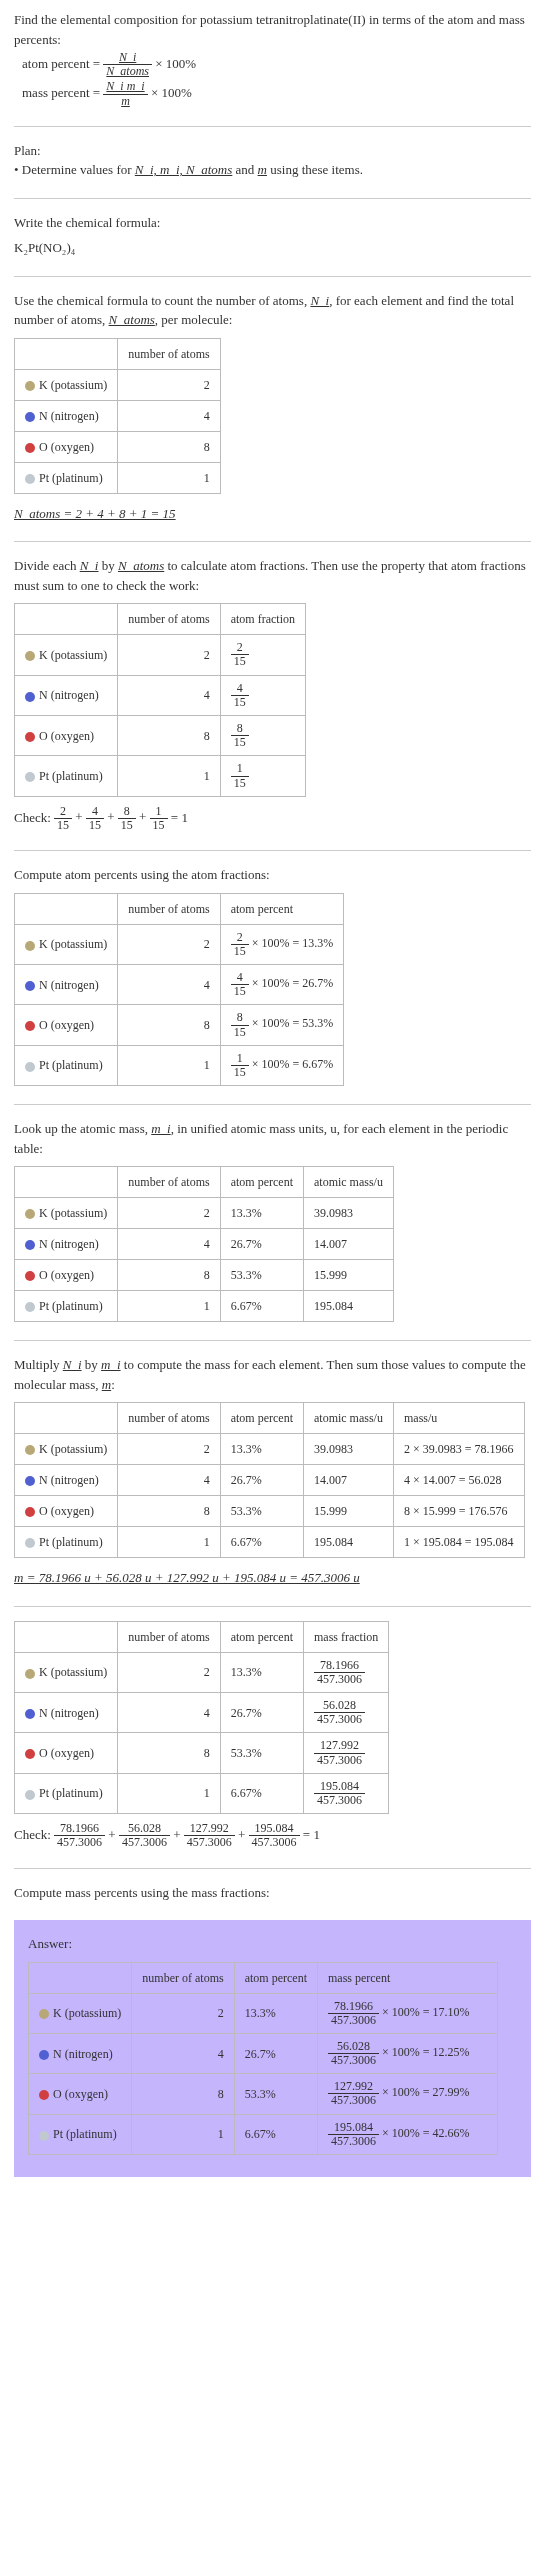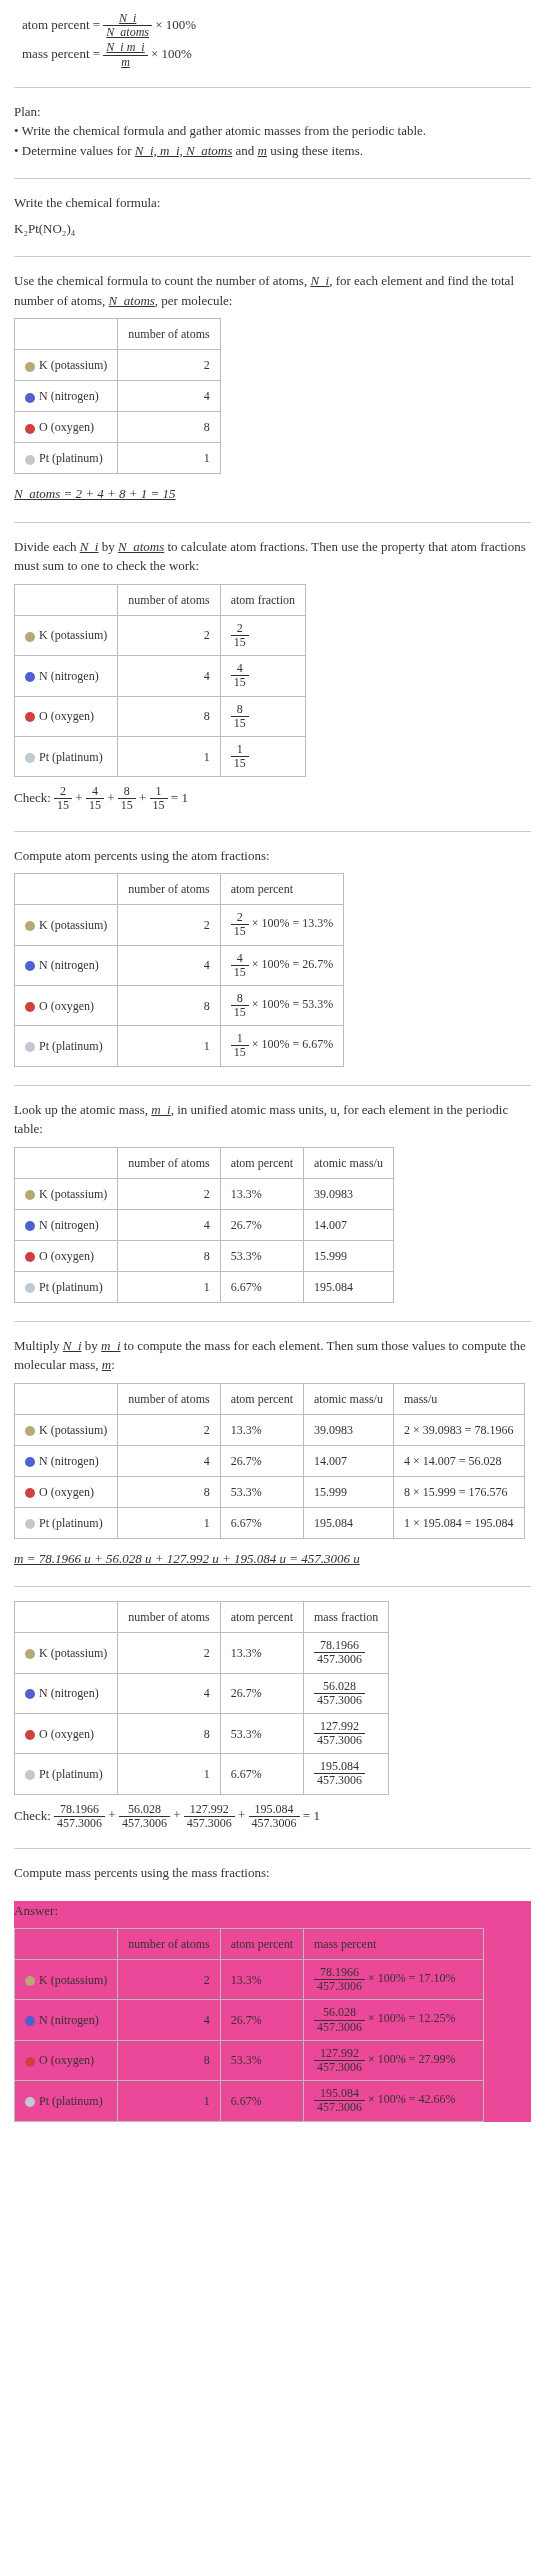--- a/index.html
+++ b/index.html
@@ -12,28 +12,29 @@
 .ital { font-style: italic; text-decoration: underline; }
 table { border-collapse: collapse; margin: 8px 0; }
 th, td { border: 1px solid #bbb; padding: 6px 10px; font-size: 12px; text-align: left; vertical-align: middle; }
 th { font-weight: normal; }
 td.num-cell { text-align: right; }
 .swatch { display: inline-block; width: 10px; height: 10px; border-radius: 50%; margin-right: 4px; vertical-align: middle; }
 .sw-k { background: #b8a878; }
 .sw-n { background: #5060d0; }
 .sw-o { background: #d04040; }
 .sw-pt { background: #c0c8d0; }
-.answer-box { background: #ec4899; padding: 0; margin-top: 6px; }
+.answer-box { background: #c4b5fd; padding: 14px; margin-top: 6px; }
 .formula-line { margin: 2px 8px; }
 .wide-cell { min-width: 180px; }
 </style>
 </head>
 <body>
 
 <div class="section">
+  <div>Find the elemental composition for potassium tetranitroplatinate(II) in terms of the atom and mass percents:</div>
   <div class="formula-line">
     <span>atom percent =</span>
     <span class="frac">
       <span class="num ital">N_i</span>
       <span class="den ital">N_atoms</span>
     </span>
     <span>× 100%</span>
   </div>
   <div class="formula-line">
     <span>mass percent =</span>
@@ -42,21 +43,20 @@
       <span class="den ital">m</span>
     </span>
     <span>× 100%</span>
   </div>
 </div>
 
 <hr class="hr">
 
 <div class="section">
   <div>Plan:</div>
-  <div>• Write the chemical formula and gather atomic masses from the periodic table.</div>
   <div>
     <span>• Determine values for </span><span class="ital">N_i, m_i, N_atoms</span><span> and </span><span class="ital">m</span><span> using these items.</span>
   </div>
 </div>
 
 <hr class="hr">
 
 <div class="section">
   <div>Write the chemical formula:</div>
   <div style="margin-top:6px">K₂Pt(NO₂)₄</div>

